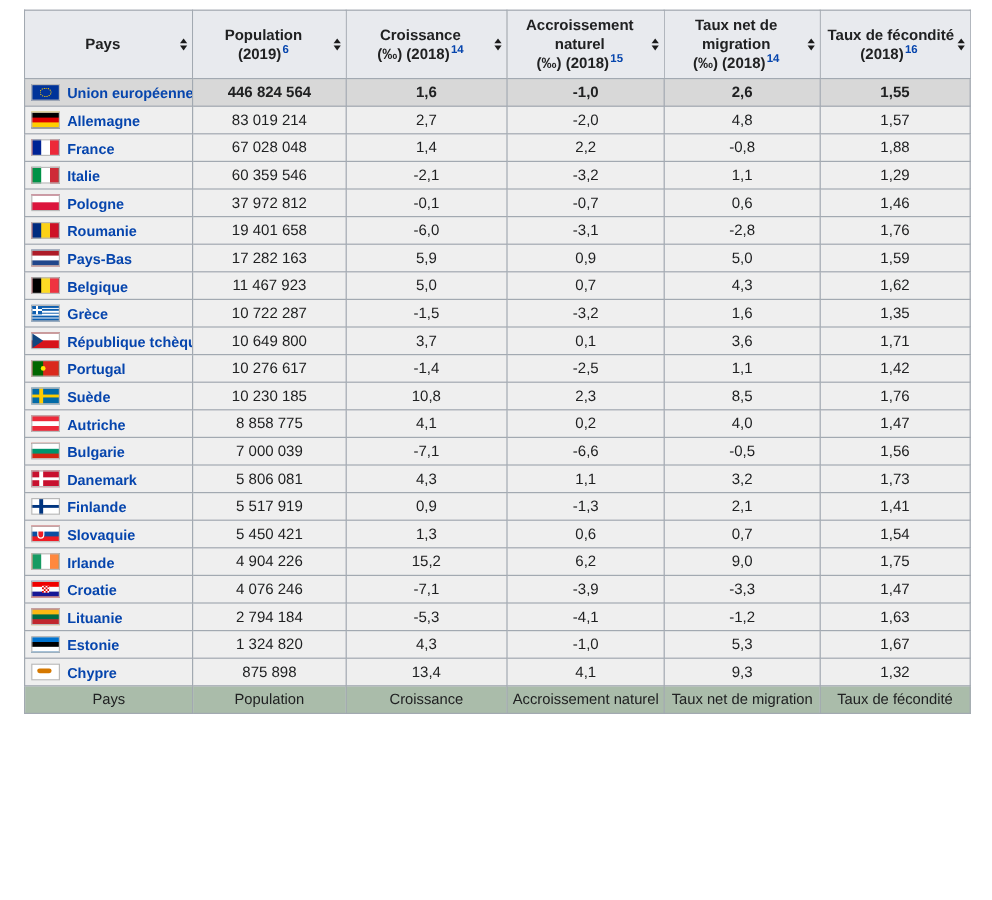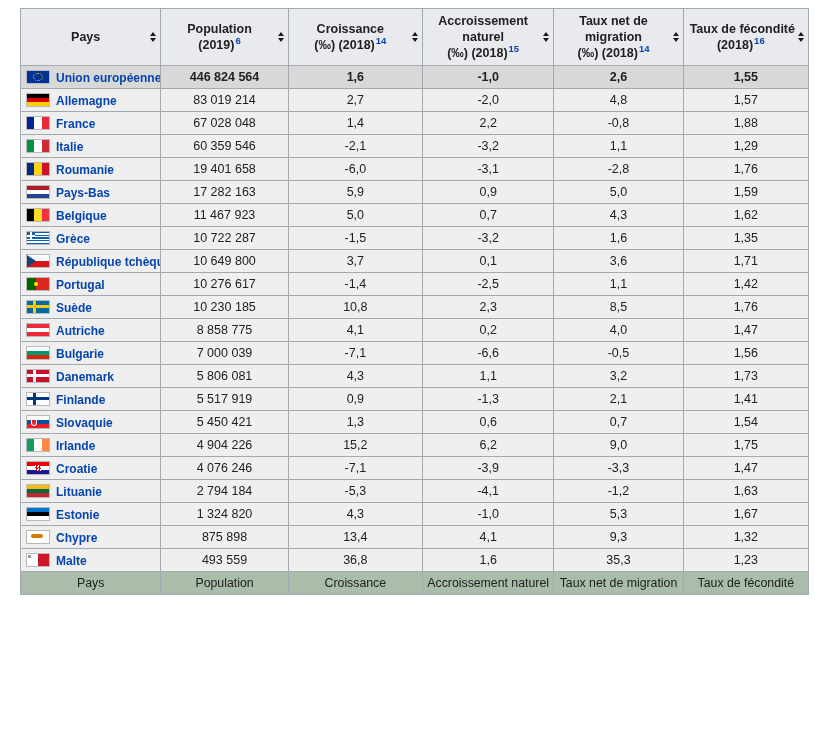--- a/index.html
+++ b/index.html
@@ -185,20 +185,28 @@
         </tr>
         <tr>
           <td class="pays-cell"><span class="flag flag-it"></span><a class="country-link" href="#">Italie</a></td>
           <td class="num">60 359 546</td>
           <td class="num">-2,1</td>
           <td class="num">-3,2</td>
           <td class="num">1,1</td>
           <td class="num">1,29</td>
         </tr>
         <tr>
+          <td class="pays-cell"><span class="flag flag-pl"></span><a class="country-link" href="#">Pologne</a></td>
+          <td class="num">37 972 812</td>
+          <td class="num">-0,1</td>
+          <td class="num">-0,7</td>
+          <td class="num">0,6</td>
+          <td class="num">1,46</td>
+        </tr>
+        <tr>
           <td class="pays-cell"><span class="flag flag-ro"></span><a class="country-link" href="#">Roumanie</a></td>
           <td class="num">19 401 658</td>
           <td class="num">-6,0</td>
           <td class="num">-3,1</td>
           <td class="num">-2,8</td>
           <td class="num">1,76</td>
         </tr>
         <tr>
           <td class="pays-cell"><span class="flag flag-nl"></span><a class="country-link" href="#">Pays-Bas</a></td>
           <td class="num">17 282 163</td>
@@ -319,28 +327,20 @@
           <td class="num">5,3</td>
           <td class="num">1,67</td>
         </tr>
         <tr>
           <td class="pays-cell"><span class="flag flag-cy"></span><a class="country-link" href="#">Chypre</a></td>
           <td class="num">875 898</td>
           <td class="num">13,4</td>
           <td class="num">4,1</td>
           <td class="num">9,3</td>
           <td class="num">1,32</td>
-        </tr>
-        <tr>
-          <td class="pays-cell"><span class="flag flag-mt"></span><a class="country-link" href="#">Malte</a></td>
-          <td class="num">493 559</td>
-          <td class="num">36,8</td>
-          <td class="num">1,6</td>
-          <td class="num">35,3</td>
-          <td class="num">1,23</td>
         </tr>
       </tbody>
     <tfoot>
       <tr id="footer-row">
           <th>Pays</th>
           <th>Population</th>
           <th>Croissance</th>
           <th>Accroissement naturel</th>
           <th>Taux net de migration</th>
           <th>Taux de fécondité</th>

